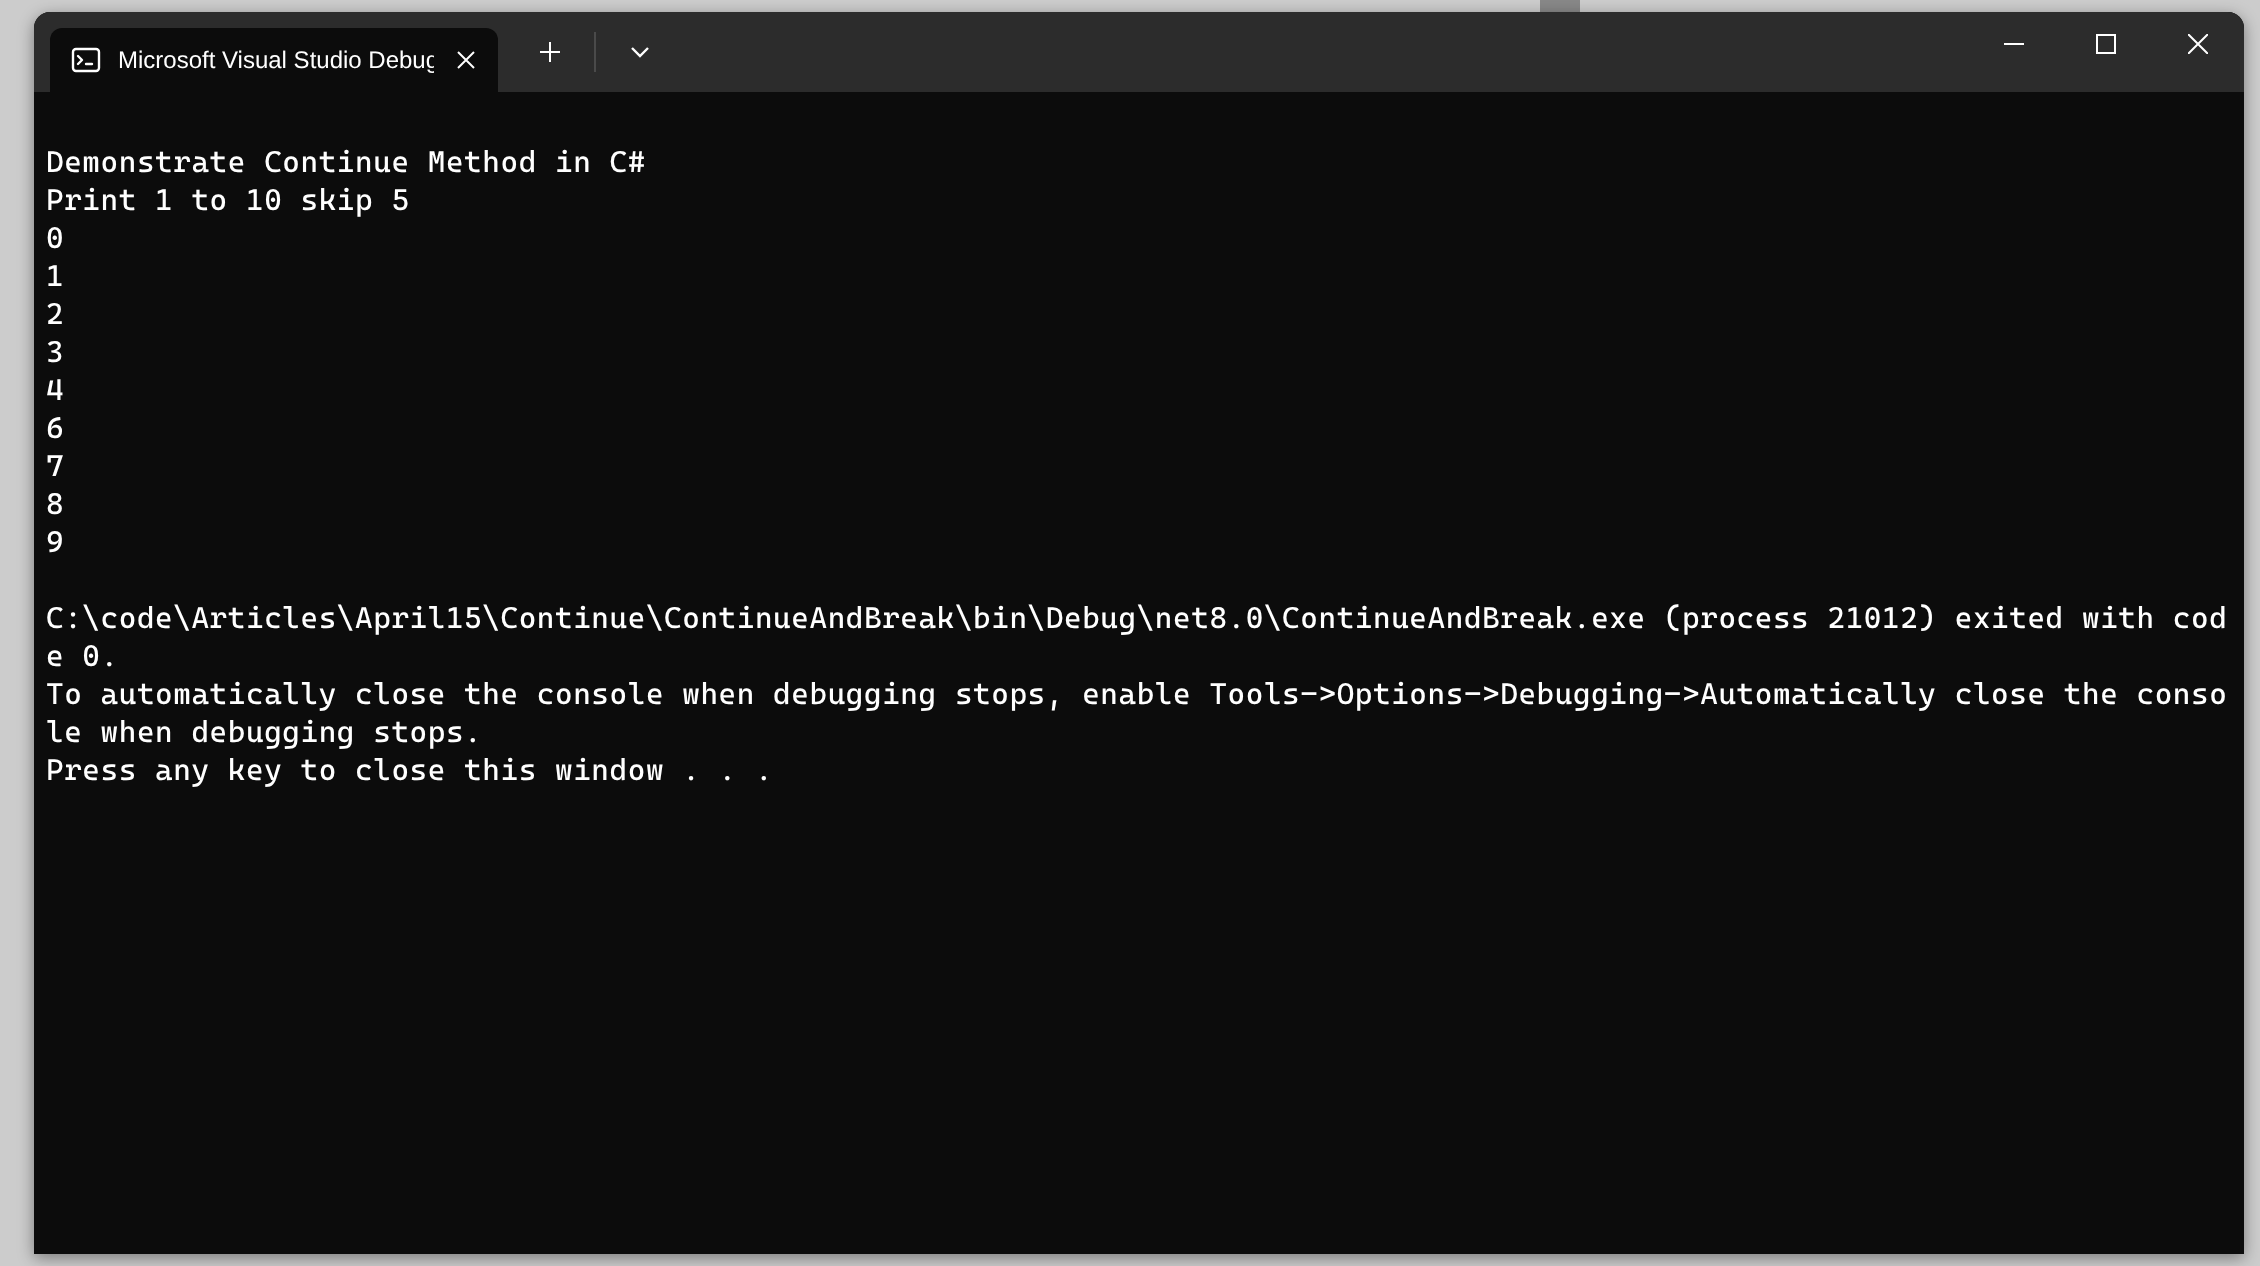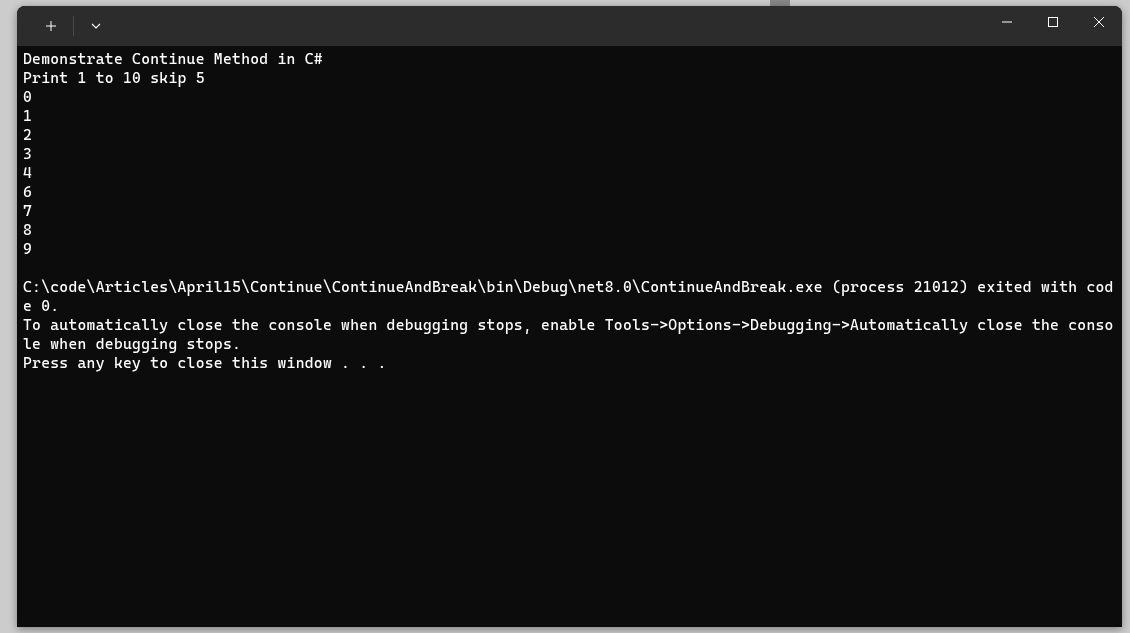--- a/index.html
+++ b/index.html
@@ -116,21 +116,21 @@
       height: 32px;
       display: flex;
       align-items: center;
       justify-content: center;
       color: #ffffff;
       cursor: pointer;
     }
     .console {
       flex: 1;
       background: #0c0c0c;
-      padding: 4px 6px;
+      padding: 26px 6px;
       overflow: hidden;
     }
     .console pre {
       color: #ffffff;
       font-family: "Cascadia Mono", Consolas, "Courier New", monospace;
       font-size: 15px;
       line-height: 19px;
       white-space: pre-wrap;
       word-break: break-all;
       letter-spacing: 0.3px;
@@ -144,20 +144,35 @@
       background: #888;
     }
   </style>
 </head>
 <body>
 
 <div class="top-deco"></div>
 
 <div class="window">
   <div class="titlebar">
+    <div class="tab">
+      <span class="tab-icon">
+        <svg viewBox="0 0 16 16" fill="none" stroke="#ffffff" stroke-width="1.2">
+          <rect x="1.5" y="2.5" width="13" height="11" rx="1.5"></rect>
+          <path d="M4 6l2 2-2 2" stroke-linecap="round" stroke-linejoin="round"></path>
+          <path d="M8 10h3" stroke-linecap="round"></path>
+        </svg>
+      </span>
+      <span class="tab-title">Microsoft Visual Studio Debug</span>
+      <span class="tab-close">
+        <svg width="10" height="10" viewBox="0 0 10 10" stroke="#ffffff" stroke-width="1">
+          <path d="M1 1l8 8M9 1l-8 8"></path>
+        </svg>
+      </span>
+    </div>
     <div class="titlebar-actions">
       <div class="titlebar-btn">
         <svg width="12" height="12" viewBox="0 0 12 12" stroke="#ffffff" stroke-width="1">
           <path d="M6 1v10M1 6h10"></path>
         </svg>
       </div>
       <div class="titlebar-divider"></div>
       <div class="titlebar-btn">
         <svg width="10" height="6" viewBox="0 0 10 6" stroke="#ffffff" stroke-width="1.2" fill="none">
           <path d="M1 1l4 4 4-4"></path>

